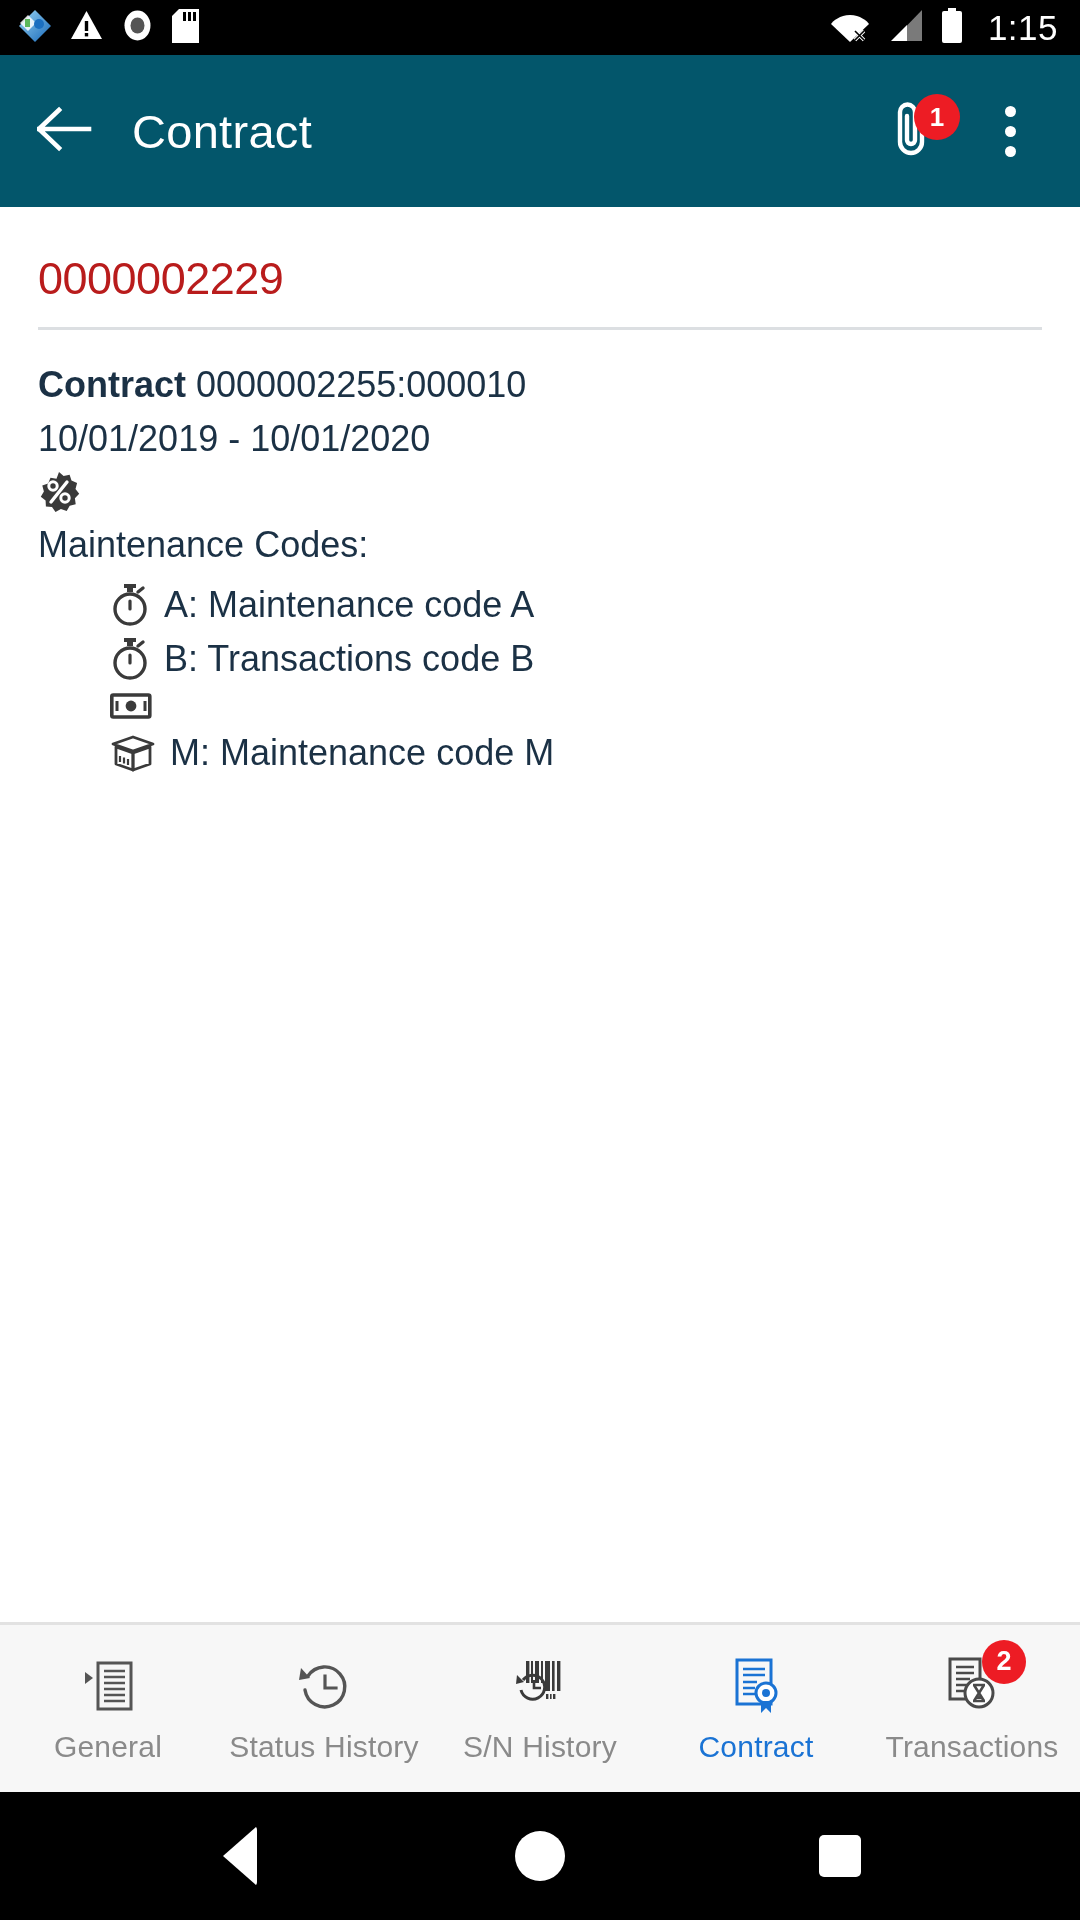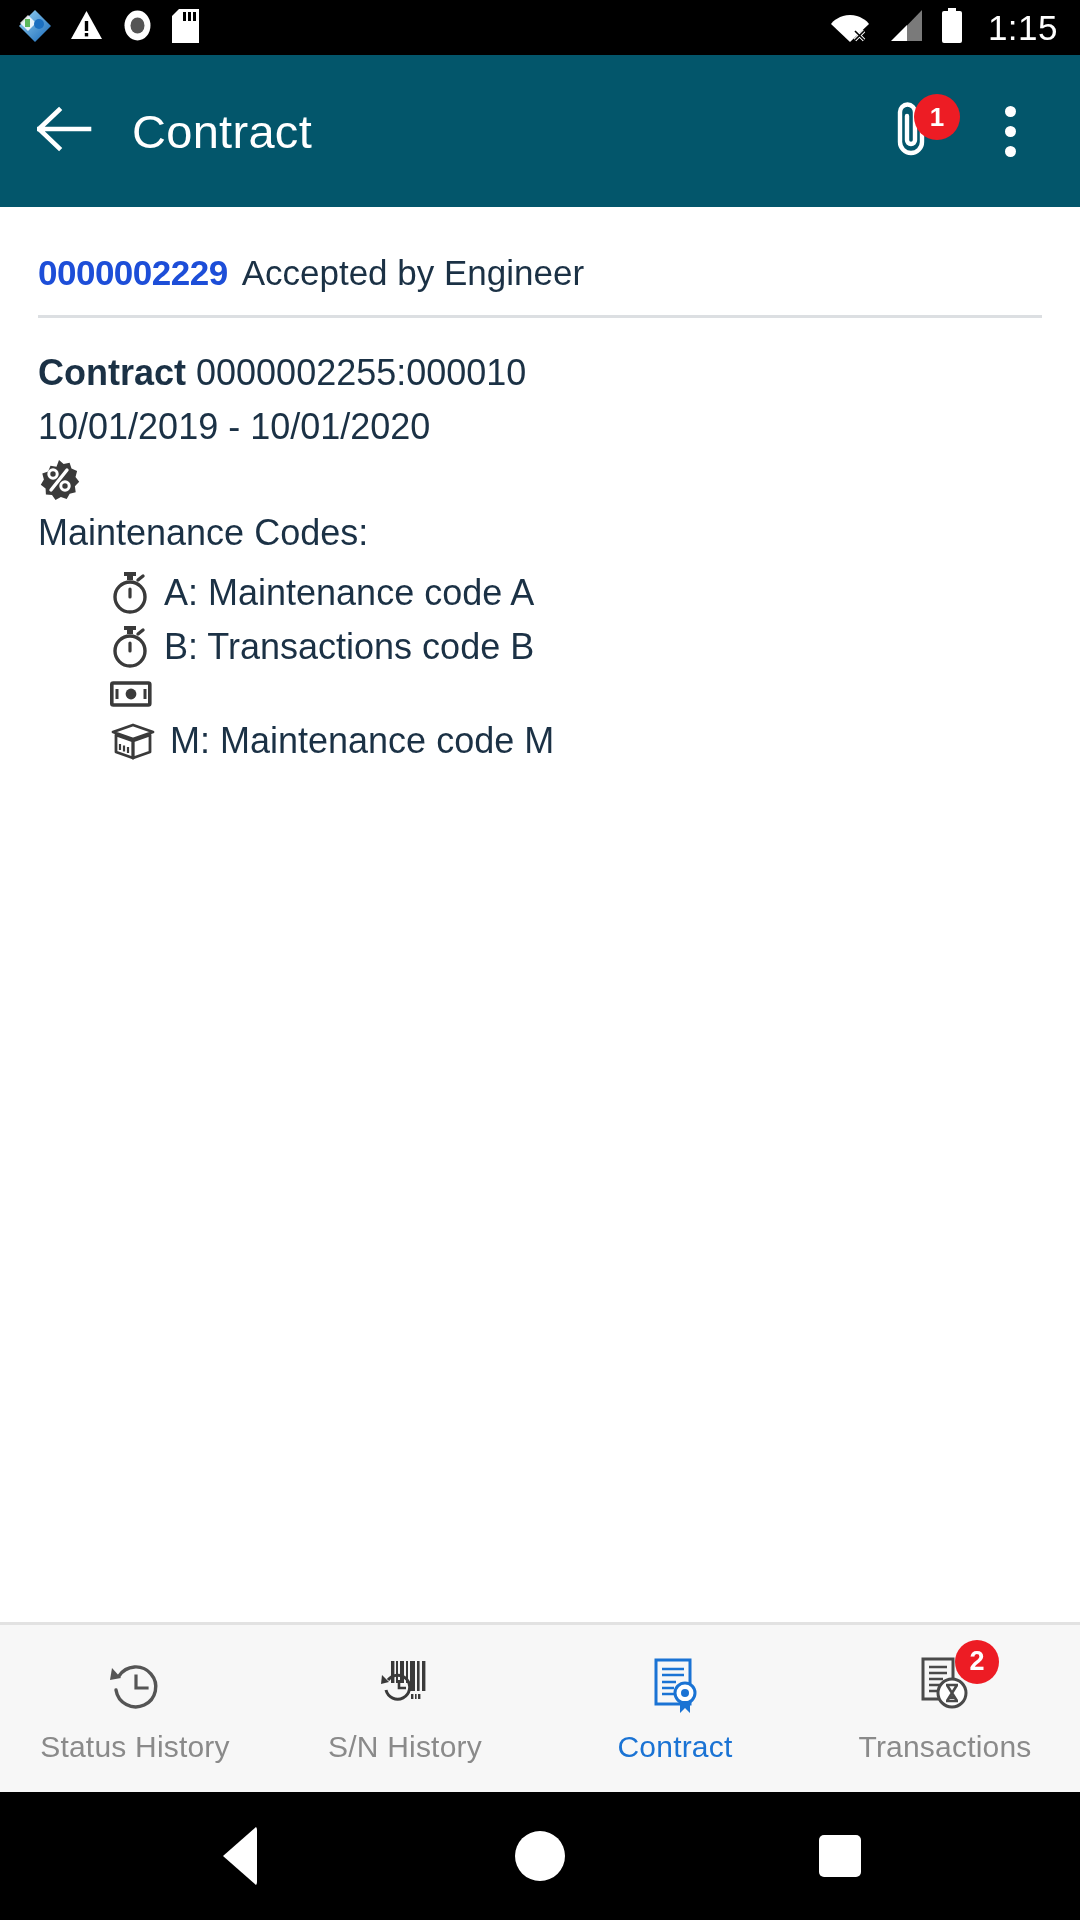--- a/index.html
+++ b/index.html
@@ -124,23 +124,23 @@
     padding: 0 38px;
     overflow: hidden;
   }
   .doc-header {
     display: flex;
     align-items: baseline;
     padding-top: 46px;
     gap: 14px;
   }
   .doc-number {
-    font-size: 35px;
-    font-weight: 700;
-    color: #1d4ed8;
+    font-size: 45px;
+    font-weight: 400;
+    color: #b91c1c;
     letter-spacing: -0.5px;
   }
   .doc-status {
     font-size: 35px;
     font-weight: 400;
     color: #1B3145;
   }
   .divider {
     height: 3px;
     background: #DCDFE2;
@@ -340,21 +340,20 @@
         <span></span>
         <span></span>
       </div>
     </div>
   </div>
 
   <div class="content">
 
     <div class="doc-header">
       <span class="doc-number">0000002229</span>
-      <span class="doc-status">Accepted by Engineer</span>
     </div>
     <div class="divider"></div>
 
     <div class="detail-block">
 
       <div class="detail-line plain">
         <span class="lbl-bold">Contract</span><span> 0000002255:000010</span>
       </div>
 
 
@@ -425,20 +424,30 @@
           </span>
           <span>M: Maintenance code M</span>
         </div>
 
       </div>
     </div>
   </div>
 
   <div class="bottom-nav">
 
+    <div class="nav-item">
+      <span class="nav-icon-wrap">
+        <svg width="54" height="56" viewBox="0 0 54 56">
+          <path d="M4 14 L12 20 L4 26 Z" fill="#555555"></path>
+          <rect x="17" y="5" width="33" height="46" fill="none" stroke="#555555" stroke-width="3"></rect>
+          <path d="M23 13 h21 M23 19 h21 M23 25 h21 M23 31 h21 M23 37 h21 M23 43 h21" stroke="#555555" stroke-width="2.6"></path>
+        </svg>
+      </span>
+      <span class="nav-label">General</span>
+    </div>
 
     <div class="nav-item">
       <span class="nav-icon-wrap">
         <svg width="56" height="56" viewBox="0 0 56 56">
           <path d="M12 18 A20 20 0 1 1 9 32" fill="none" stroke="#555555" stroke-width="3.4" stroke-linecap="round"></path>
           <path d="M5 10 L14 20 L3 22 Z" fill="#555555"></path>
           <path d="M29 18 V30 H40" fill="none" stroke="#555555" stroke-width="3.2" stroke-linecap="square"></path>
         </svg>
       </span>
       <span class="nav-label">Status History</span>

